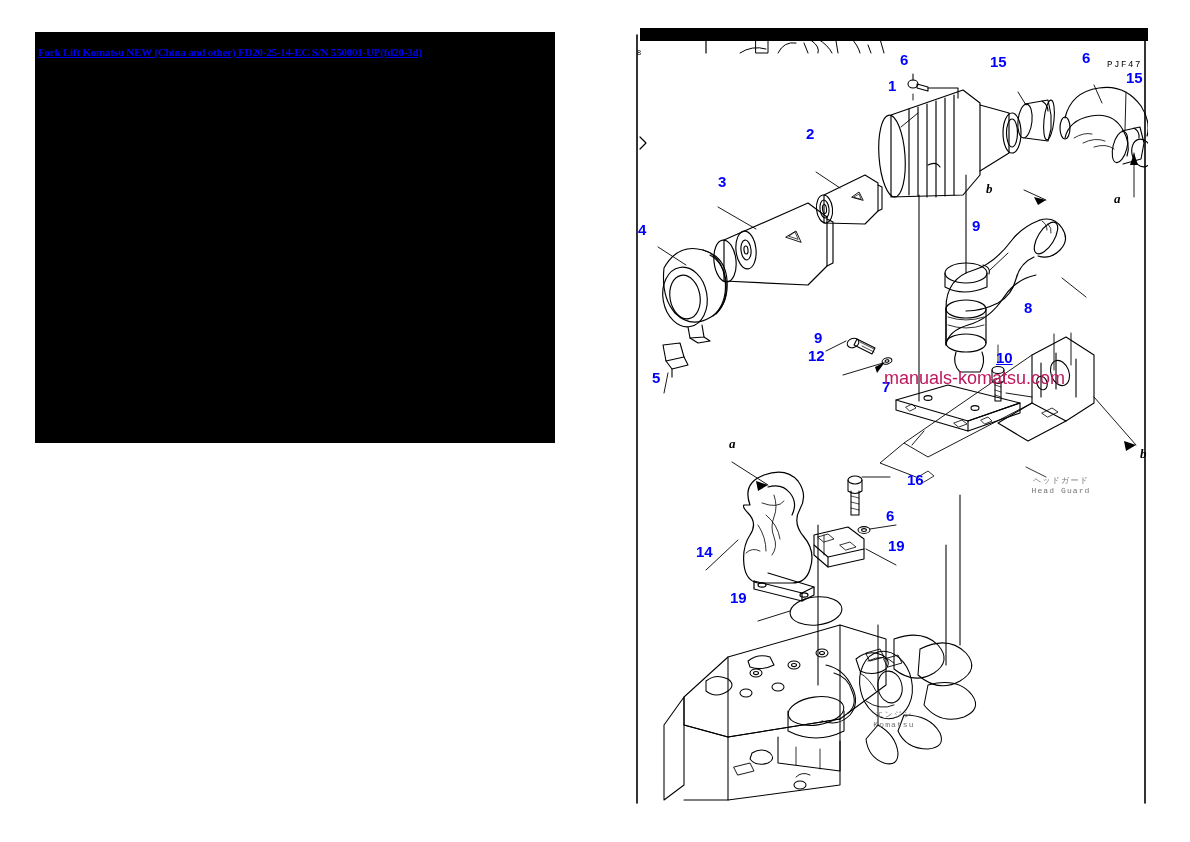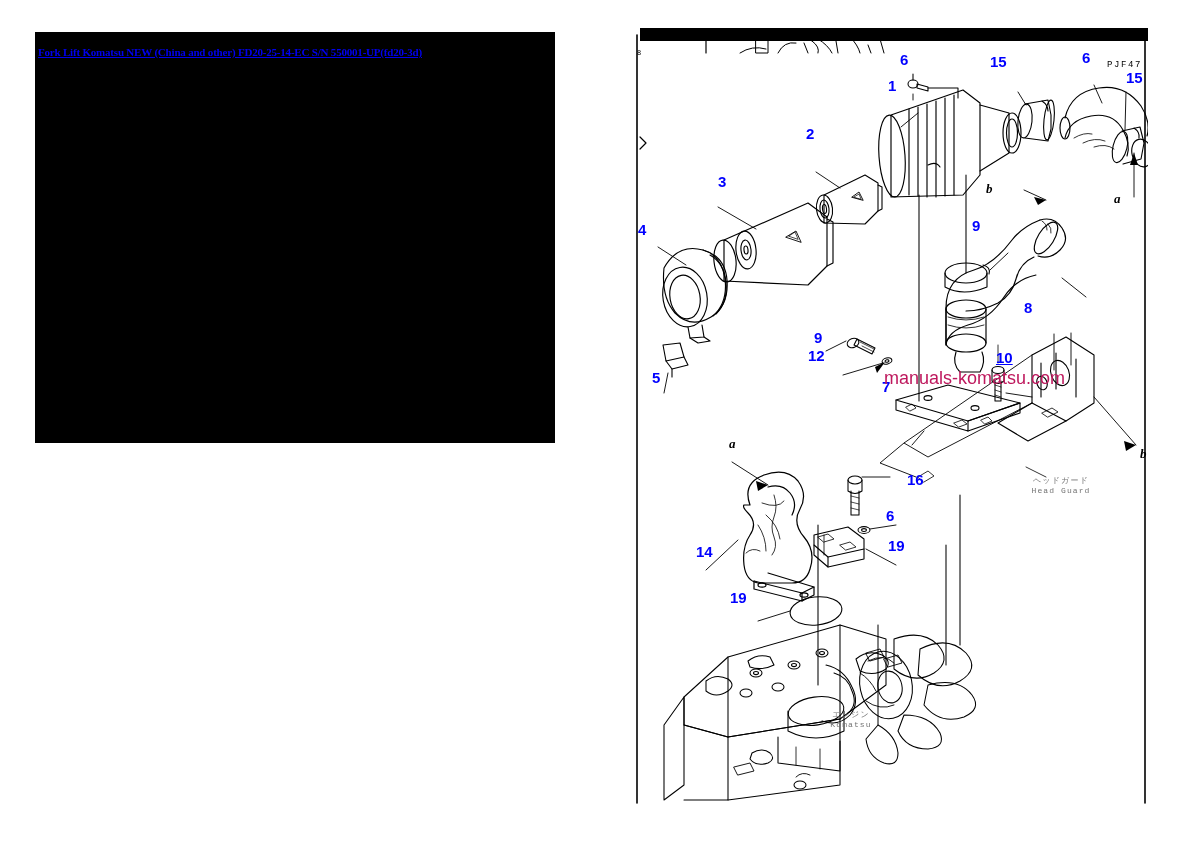--- a/index.html
+++ b/index.html
@@ -458,21 +458,21 @@
 
 <div class="sheet-code" style="left:1107px; top:48px;margin-top:12px;">PJF47</div>
 <div class="edge-code" style="left:637px; top:49px;">8</div>
 
 <div id="watermark">manuals-komatsu.com</div>
 
 <div class="jp-label" style="left:1018px; top:468px; width:86px;">
   <span class="jp">ヘッドガード</span>
   <span class="en">Head Guard</span>
 </div>
-<div class="jp-label" style="left:816px; top:702px; width:70px;">
+<div class="jp-label" style="left:859px; top:702px; width:70px;">
   <span class="jp">エンジン</span>
   <span class="en">Komatsu</span>
 </div>
 
 <div class="marker" style="left:1114px; top:192px;">a</div>
 <div class="marker" style="left:986px; top:182px;">b</div>
 <div class="marker" style="left:1140px; top:447px;">b</div>
 <div class="marker" style="left:729px; top:437px;">a</div>
 
 <div class="callout" style="left:888px; top:78px;">1</div>

